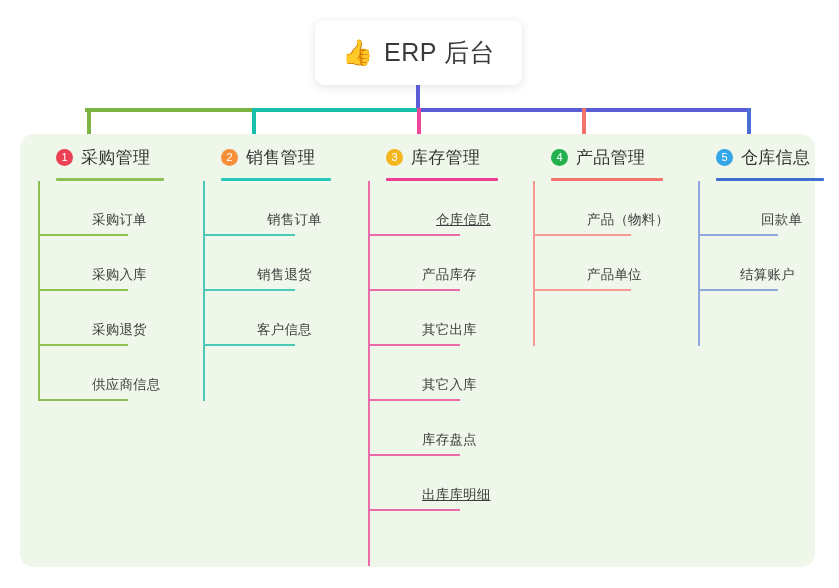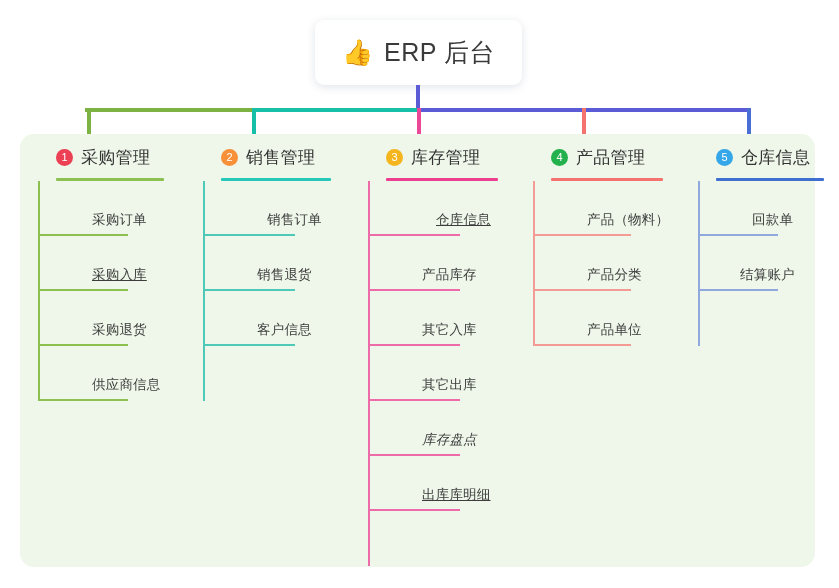--- a/index.html
+++ b/index.html
@@ -184,21 +184,21 @@
           <span class="col-title">采购管理</span>
         </div>
         <div class="col-underline" style="background: rgb(140, 193, 82); width: 108px; margin-left: 18px;"></div>
         <div class="leaf-list">
           <div class="leaf-spine" style="background: rgb(140, 193, 82); height: 220px; left: 0px;"></div>
           <div class="leaf">
             <span class="leaf-text" style="left: 14px;">采购订单</span>
             <div class="leaf-rule" style="background: rgb(140, 193, 82); left: 0px; width: 90px;"></div>
           </div>
           <div class="leaf">
-            <span class="leaf-text" style="left: 14px; text-decoration: underline;">采购入库</span>
+            <span class="leaf-text" style="left: 14px;">采购入库</span>
             <div class="leaf-rule" style="background: rgb(140, 193, 82); left: 0px; width: 90px;"></div>
           </div>
           <div class="leaf">
             <span class="leaf-text" style="left: 14px;">采购退货</span>
             <div class="leaf-rule" style="background: rgb(140, 193, 82); left: 0px; width: 90px;"></div>
           </div>
           <div class="leaf">
             <span class="leaf-text" style="left: 14px;">供应商信息</span>
             <div class="leaf-rule" style="background: rgb(140, 193, 82); left: 0px; width: 90px;"></div>
           </div>
@@ -236,29 +236,29 @@
           <div class="leaf-spine" style="background: rgb(236, 107, 168); height: 385px; left: 0px;"></div>
           <div class="leaf">
             <span class="leaf-text" style="left: 28px; text-decoration: underline;">仓库信息</span>
             <div class="leaf-rule" style="background: rgb(236, 107, 168); left: 0px; width: 92px;"></div>
           </div>
           <div class="leaf">
             <span class="leaf-text" style="left: 14px;">产品库存</span>
             <div class="leaf-rule" style="background: rgb(236, 107, 168); left: 0px; width: 92px;"></div>
           </div>
           <div class="leaf">
+            <span class="leaf-text" style="left: 14px;">其它出库</span>
+            <div class="leaf-rule" style="background: rgb(236, 107, 168); left: 0px; width: 92px;"></div>
+          </div>
+          <div class="leaf">
             <span class="leaf-text" style="left: 14px;">其它入库</span>
             <div class="leaf-rule" style="background: rgb(236, 107, 168); left: 0px; width: 92px;"></div>
           </div>
           <div class="leaf">
-            <span class="leaf-text" style="left: 14px;">其它出库</span>
-            <div class="leaf-rule" style="background: rgb(236, 107, 168); left: 0px; width: 92px;"></div>
-          </div>
-          <div class="leaf">
-            <span class="leaf-text" style="left: 14px; font-style: italic;">库存盘点</span>
+            <span class="leaf-text" style="left: 14px;">库存盘点</span>
             <div class="leaf-rule" style="background: rgb(236, 107, 168); left: 0px; width: 92px;"></div>
           </div>
           <div class="leaf">
             <span class="leaf-text" style="left: 14px; text-decoration: underline;">出库库明细</span>
             <div class="leaf-rule" style="background: rgb(236, 107, 168); left: 0px; width: 92px;"></div>
           </div>
         </div>
       </div>
       <div class="column" style="left: 533px; width: 152px;">
         <div class="col-header">
@@ -266,39 +266,35 @@
           <span class="col-title">产品管理</span>
         </div>
         <div class="col-underline" style="background: rgb(244, 115, 110); width: 112px; margin-left: 18px;"></div>
         <div class="leaf-list">
           <div class="leaf-spine" style="background: rgb(245, 155, 149); height: 165px; left: 0px;"></div>
           <div class="leaf">
             <span class="leaf-text" style="left: 14px;">产品（物料）</span>
             <div class="leaf-rule" style="background: rgb(245, 155, 149); left: 0px; width: 98px;"></div>
           </div>
           <div class="leaf">
-            <span class="leaf-text" style="left: 14px;">产品分类</span>
-            <div class="leaf-rule" style="background: rgb(245, 155, 149); left: 0px; width: 98px;"></div>
-          </div>
-          <div class="leaf">
             <span class="leaf-text" style="left: 14px;">产品单位</span>
             <div class="leaf-rule" style="background: rgb(245, 155, 149); left: 0px; width: 98px;"></div>
           </div>
         </div>
       </div>
       <div class="column" style="left: 698px; width: 140px;">
         <div class="col-header">
           <span class="badge" style="background: rgb(53, 167, 232);">5</span>
           <span class="col-title">仓库信息</span>
         </div>
         <div class="col-underline" style="background: rgb(63, 111, 207); width: 108px; margin-left: 18px;"></div>
         <div class="leaf-list">
           <div class="leaf-spine" style="background: rgb(143, 168, 221); height: 165px; left: 0px;"></div>
           <div class="leaf">
-            <span class="leaf-text" style="left: 14px;">回款单</span>
+            <span class="leaf-text" style="left: 23px;">回款单</span>
             <div class="leaf-rule" style="background: rgb(143, 168, 221); left: 0px; width: 80px;"></div>
           </div>
           <div class="leaf">
             <span class="leaf-text" style="left: 2px;">结算账户</span>
             <div class="leaf-rule" style="background: rgb(143, 168, 221); left: 0px; width: 80px;"></div>
           </div>
         </div>
       </div>
     </div>
 

